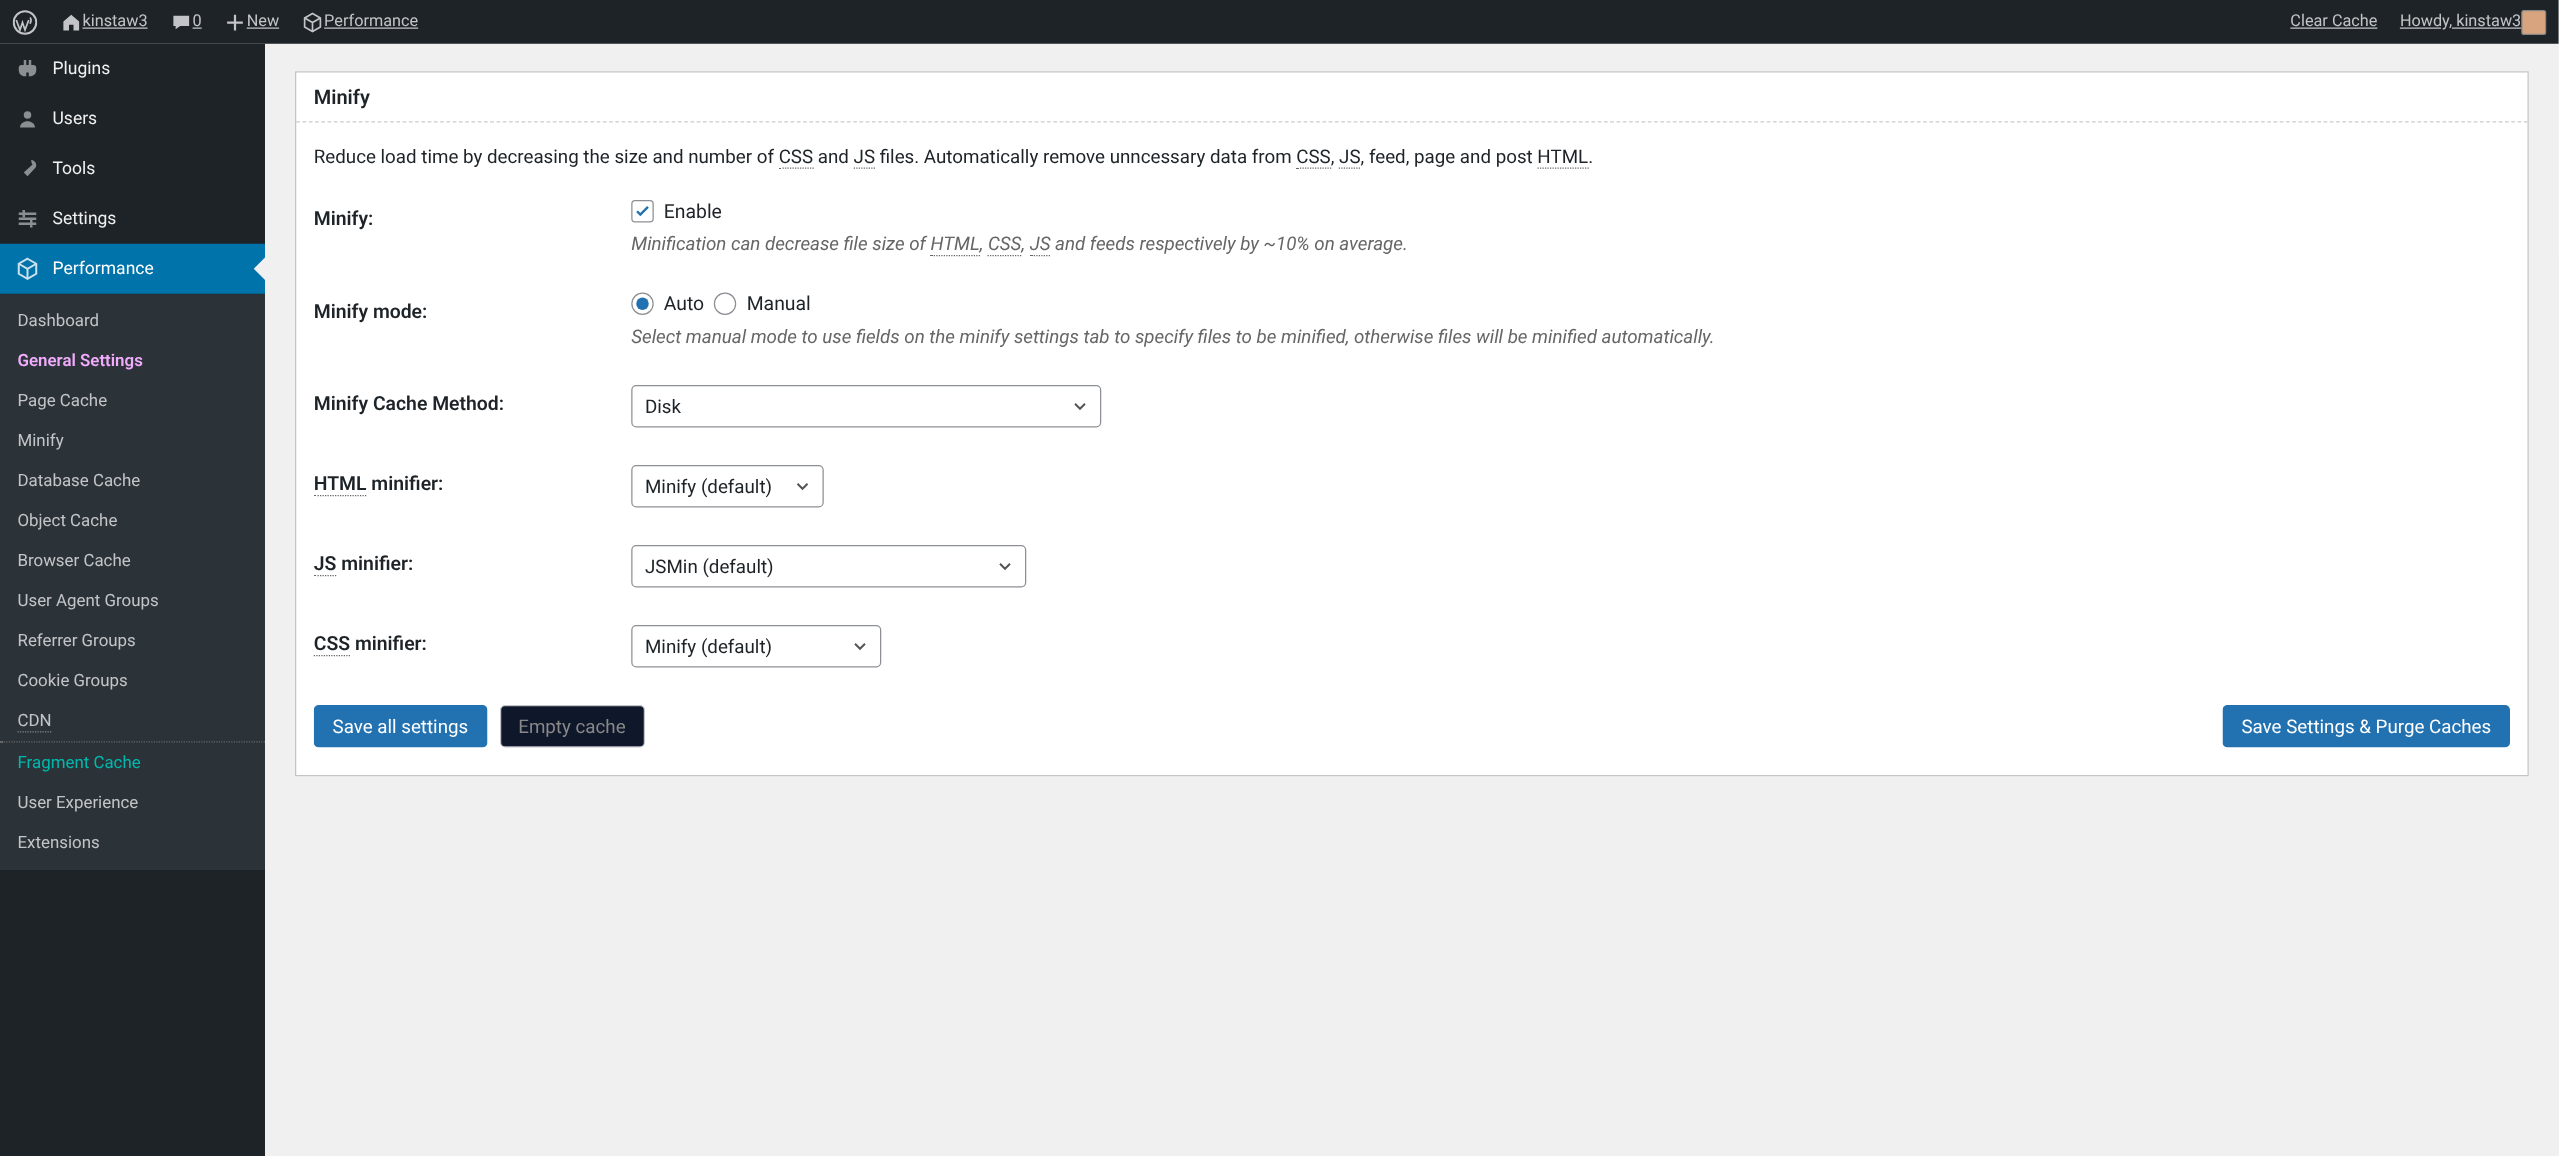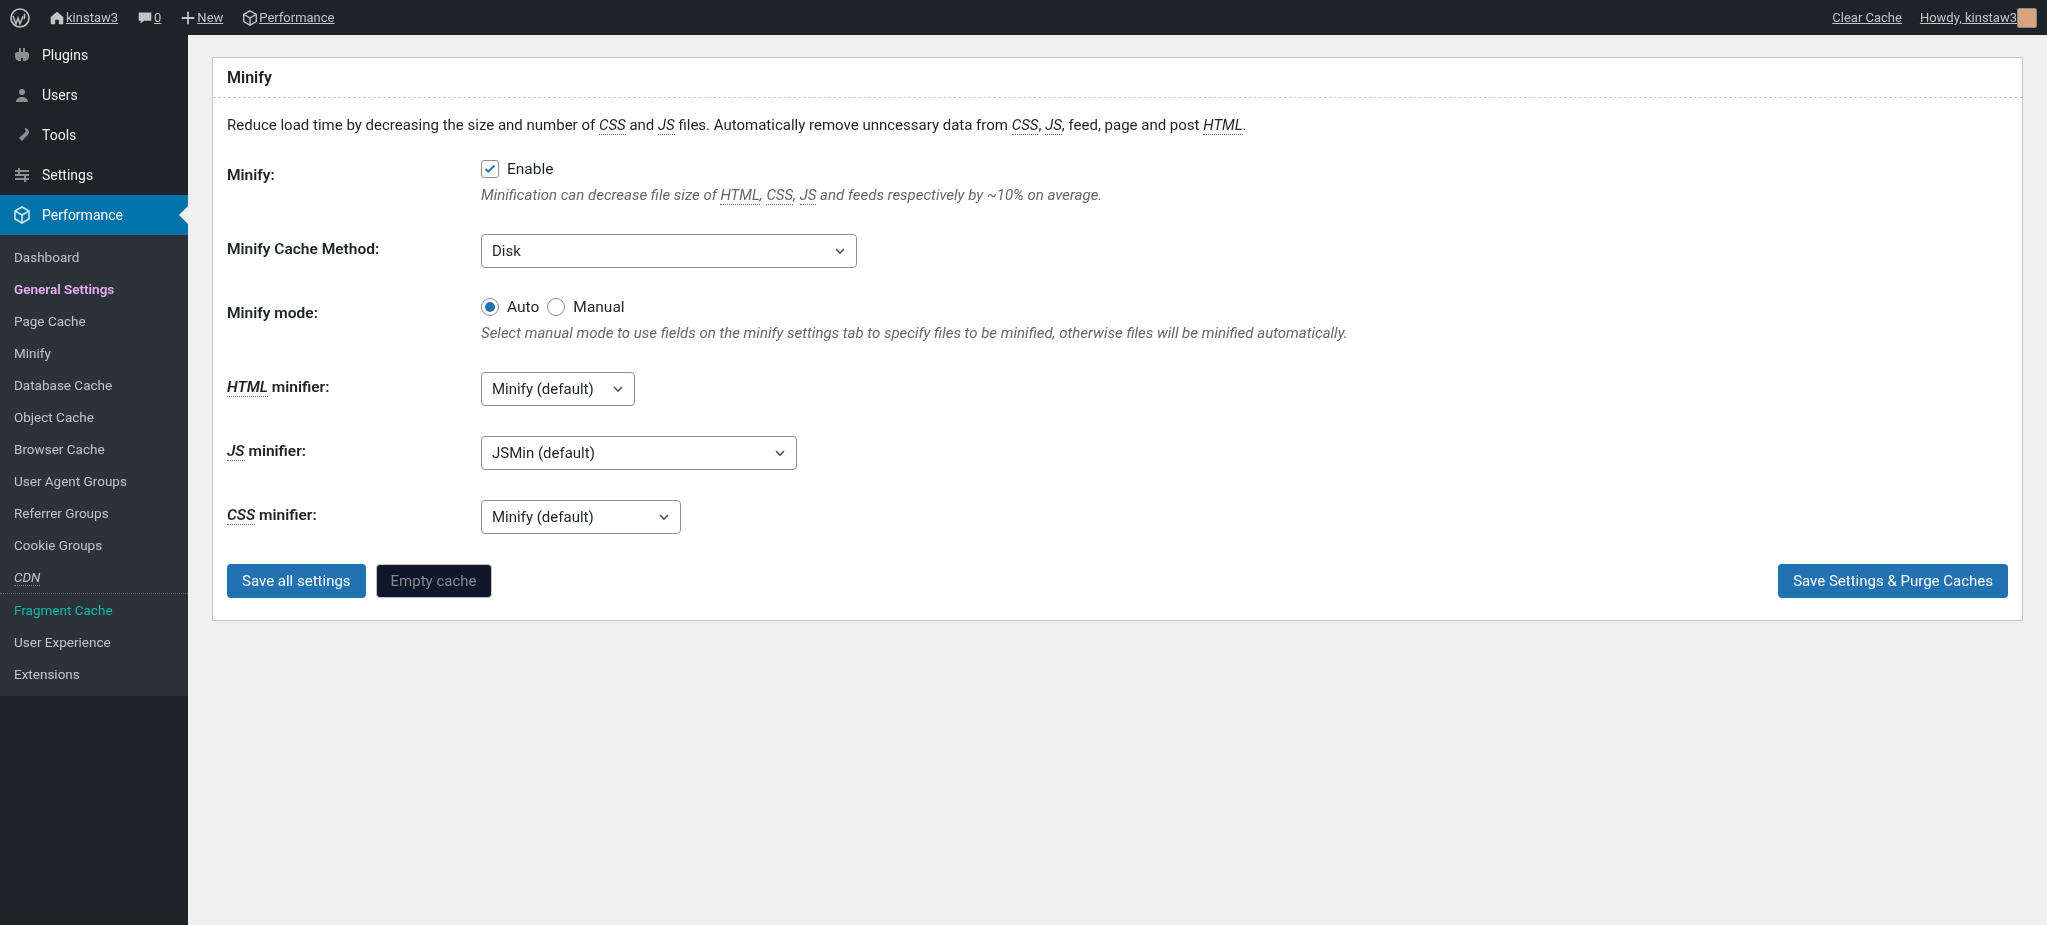--- a/index.html
+++ b/index.html
@@ -7,38 +7,38 @@
 
 
 .admin-bar { height:35px; background:#1d2327; color:#c3c4c7; display:flex; align-items:center; justify-content:space-between; padding:0 10px; font-size:13px; }
 .admin-bar-left, .admin-bar-right { display:flex; align-items:center; gap:18px; }
 .admin-bar-item { display:flex; align-items:center; gap:0; cursor:pointer; color:#c3c4c7;text-decoration:underline; }
 .ab-icon { display:inline-flex; align-items:center; justify-content:center; }
 .ab-avatar { width:20px; height:20px; background:#d8a47f; border:1px solid #888; border-radius:2px; }
 
 
 .wrap { display:flex; min-height:calc(100vh - 35px); }
-.sidebar { width:188px; background:#1d2327; color:#c3c4c7; font-size:14px; flex-shrink:0; }
+.sidebar { width:212px; background:#1d2327; color:#c3c4c7; font-size:14px; flex-shrink:0; }
 .menu-item { display:flex; align-items:center; gap:10px; padding:10px 12px; cursor:pointer; color:#f0f0f1; }
 .menu-item.current { background:#0073aa; color:#fff; position:relative; }
 .menu-item.current::after { content:""; position:absolute; right:-1px; top:50%; transform:translateY(-50%); border:10px solid transparent; border-right-color:#f0f0f1; }
 .menu-icon { width:20px; height:20px; display:inline-flex; align-items:center; justify-content:center; opacity:.8; }
 .submenu { background:#2c3338; padding:6px 0; }
 .submenu-item { padding:8px 14px; cursor:pointer; color:#c3c4c7; font-size:13.5px; }
 .submenu-item.active { color:#f0abfc; font-weight:600; }
 .submenu-item.teal { color:#00b9ae; }
 .submenu-item.dotted span { border-bottom:1px dotted #888;margin-top:43px; }
 
 
 .content { flex:1; padding:22px 24px; }
 .panel { background:#fff; border:1px solid #c3c4c7; }
 .panel-header { padding:10px 14px; font-size:16px; font-weight:600; border-bottom:1px dashed #ccc; }
 .panel-body { padding:18px 14px 22px 14px; }
 .desc { font-size:15px; color:#1d2327; margin-bottom:26px; }
-.dotted { border-bottom:1px dotted #666;font-style:italic; }
+.dotted { border-bottom:1px dotted #666; }
 .form-row { display:flex; align-items:flex-start; margin-bottom:30px; }
 .form-row .label { width:254px; font-weight:600; font-size:15.5px; padding-top:6px; }
 .form-row .label .dotted { font-weight:600; }
 .form-row .field { flex:1; }
 .checkbox-line { display:flex; align-items:center; gap:8px; font-size:15.5px; margin-bottom:8px; }
 .checkbox { width:18px; height:18px; border:1px solid #8c8f94; border-radius:3px; display:inline-flex; align-items:center; justify-content:center; background:#fff; cursor:pointer; color:#2271b1; }
 .hint { color:#666; font-style:italic; font-size:15px; }
 .radio-line { display:flex; align-items:center; gap:8px; font-size:15.5px; margin-bottom:8px; }
 .radio { width:18px; height:18px; border:1px solid #8c8f94; border-radius:50%; display:inline-flex; align-items:center; justify-content:center; background:#fff; cursor:pointer; }
 .radio.checked::after { content:""; width:10px; height:10px; border-radius:50%; background:#2271b1; }
@@ -199,47 +199,47 @@
               </span>
               <span>Enable</span>
             </div>
             <div class="hint">
               <span>Minification can decrease file size of </span><span class="dotted">HTML</span><span>, </span><span class="dotted">CSS</span><span>, </span><span class="dotted">JS</span><span> and feeds respectively by ~10% on average.</span>
             </div>
           </div>
         </div>
 
         <div class="form-row">
-          <div class="label">Minify Cache Method:</div>
-          <div class="field">
-            <div class="select w-lg">
-              <span>Disk</span>
-              <span class="chev">
-                  <svg width="12" height="12" viewBox="0 0 12 12">
-                    <path d="M2 4l4 4 4-4" fill="none" stroke="#555" stroke-width="1.6"></path>
-                  </svg>
-                </span>
-            </div>
-          </div>
-        </div>
-
-        <div class="form-row">
           <div class="label">Minify mode:</div>
           <div class="field">
             <div class="radio-line">
               <span class="radio checked"></span>
               <span>Auto</span>
               <span class="radio"></span>
               <span>Manual</span>
             </div>
             <div class="hint">Select manual mode to use fields on the minify settings tab to specify files to be minified, otherwise files will be minified automatically.</div>
           </div>
         </div>
 
         <div class="form-row">
+          <div class="label">Minify Cache Method:</div>
+          <div class="field">
+            <div class="select w-lg">
+              <span>Disk</span>
+              <span class="chev">
+                  <svg width="12" height="12" viewBox="0 0 12 12">
+                    <path d="M2 4l4 4 4-4" fill="none" stroke="#555" stroke-width="1.6"></path>
+                  </svg>
+                </span>
+            </div>
+          </div>
+        </div>
+
+        <div class="form-row">
           <div class="label"><span class="dotted">HTML</span><span> minifier:</span></div>
           <div class="field">
             <div class="select">
               <span>Minify (default)</span>
               <span class="chev">
                   <svg width="12" height="12" viewBox="0 0 12 12">
                     <path d="M2 4l4 4 4-4" fill="none" stroke="#555" stroke-width="1.6"></path>
                   </svg>
                 </span>
             </div>

